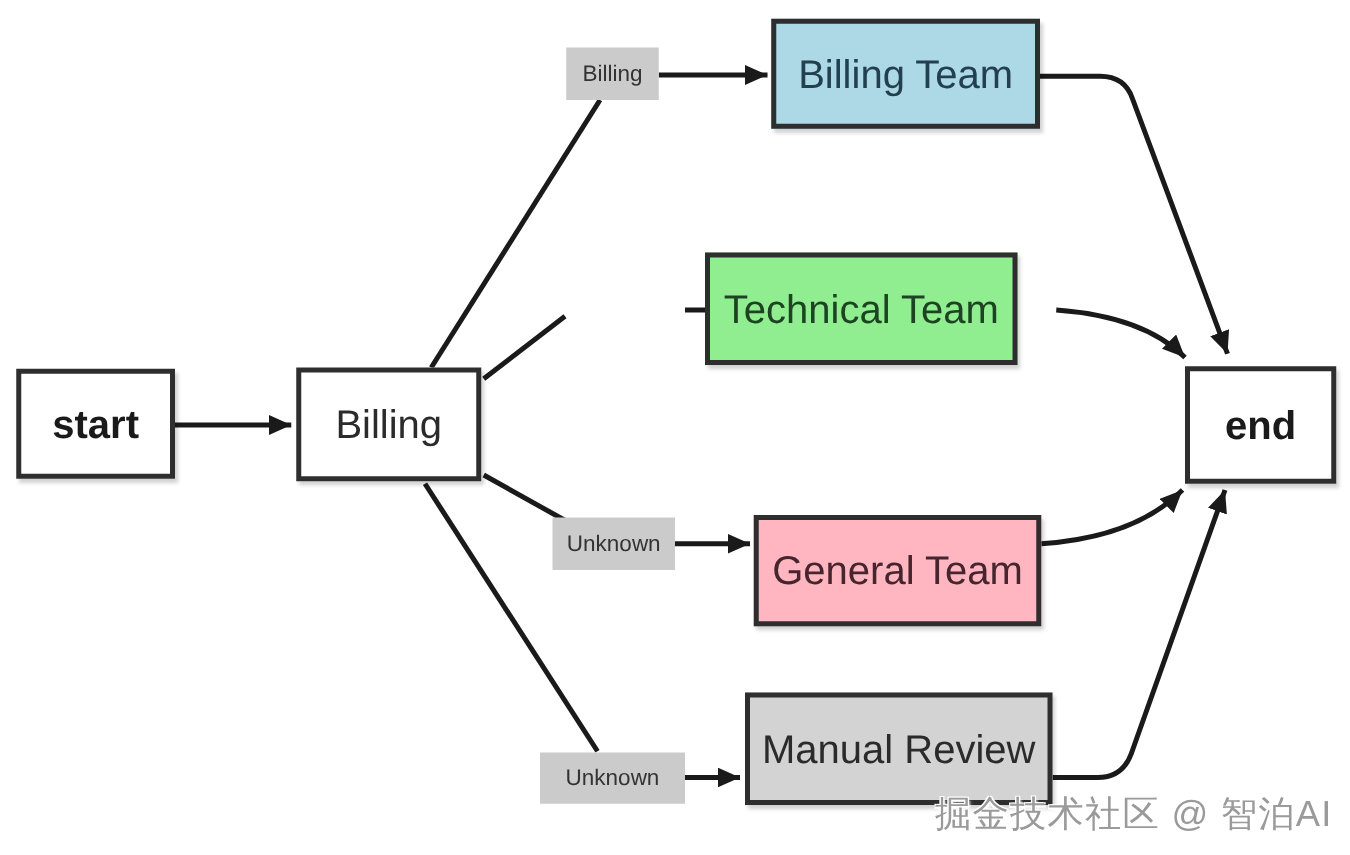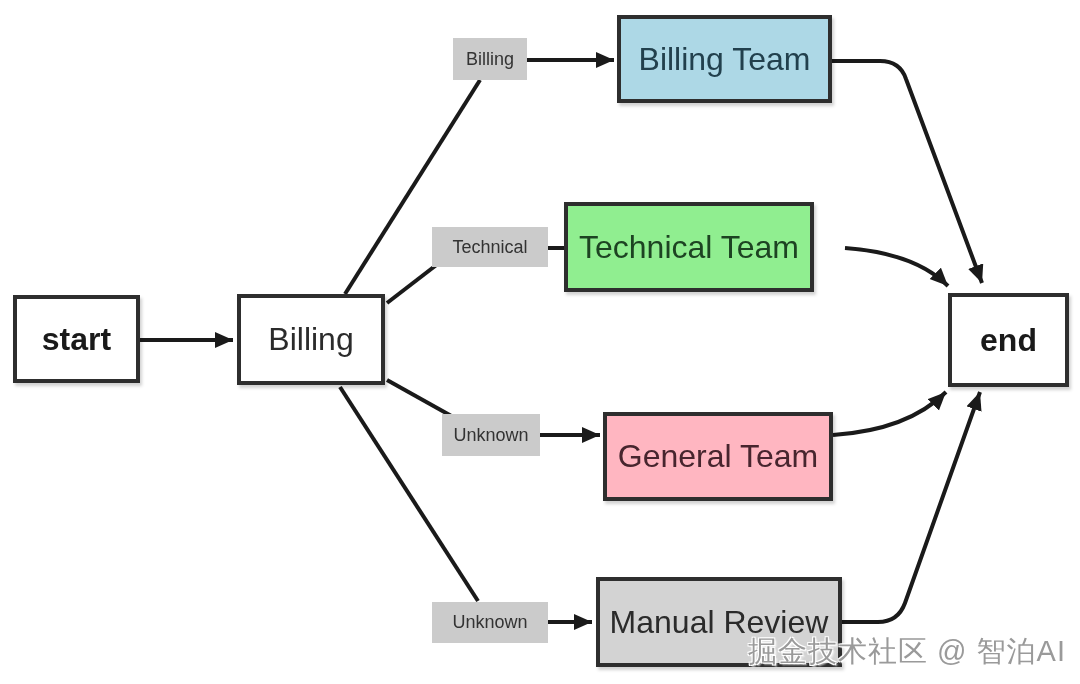--- a/index.html
+++ b/index.html
@@ -19,21 +19,21 @@
   .edge-label{
     position:absolute;display:flex;align-items:center;justify-content:center;
     z-index:2;font-size:18px;color:#333;box-sizing:border-box;
   }
   
   .n-start{left:13px;top:295px;width:127px;height:88px;}
   .n-router{left:237px;top:294px;width:148px;height:91px;}
   .n-billing{left:617px;top:15px;width:215px;height:88px;}
   .n-technical{left:564px;top:202px;width:250px;height:90px;}
   .n-general{left:603px;top:412px;width:230px;height:89px;}
-  .n-manual{left:596px;top:577px;width:246px;height:90px;}
+  .n-manual{left:596px;top:554px;width:246px;height:90px;}
   .n-end{left:948px;top:293px;width:121px;height:94px;}
   
   .el-billing{left:453px;top:38px;width:74px;height:42px;}
   .el-technical{left:432px;top:227px;width:116px;height:40px;}
   .el-general{left:442px;top:414px;width:98px;height:42px;}
   .el-unknown{left:432px;top:602px;width:116px;height:41px;}
   .watermark{
     position:absolute;right:14px;top:632px;z-index:5;
     font-size:29px;letter-spacing:1px;white-space:nowrap;
     text-shadow:-1px -1px 0 #fff,1px -1px 0 #fff,-1px 1px 0 #fff,1px 1px 0 #fff,2px 2px 2px rgba(255,255,255,.8);
@@ -92,18 +92,17 @@
 
   <div class="node n-manual" style="background-color: rgb(211, 211, 211); border-color: rgb(46, 46, 46);">
     <span class="lbl" style="color: rgb(43, 43, 43);">Manual Review</span>
   </div>
 
   <div class="node terminal n-end" style="background-color: rgb(255, 255, 255); border-color: rgb(46, 46, 46);">
     <span class="lbl" style="color: rgb(26, 26, 26);">end</span>
   </div>
 
   <div class="edge-label el-billing" style="background-color: rgb(203, 203, 203); color: rgb(51, 51, 51);">Billing</div>
-  <div class="edge-label el-technical" style="background-color: rgb(203, 203, 203); color: rgb(51, 51, 51);">Technical</div>
   <div class="edge-label el-general" style="background-color: rgb(203, 203, 203); color: rgb(51, 51, 51);">Unknown</div>
   <div class="edge-label el-unknown" style="background-color: rgb(203, 203, 203); color: rgb(51, 51, 51);">Unknown</div>
 
   <div class="watermark" style="color: rgb(154, 154, 154);">掘金技术社区 @ 智泊AI</div>
 </div>
 
 </body></html>

